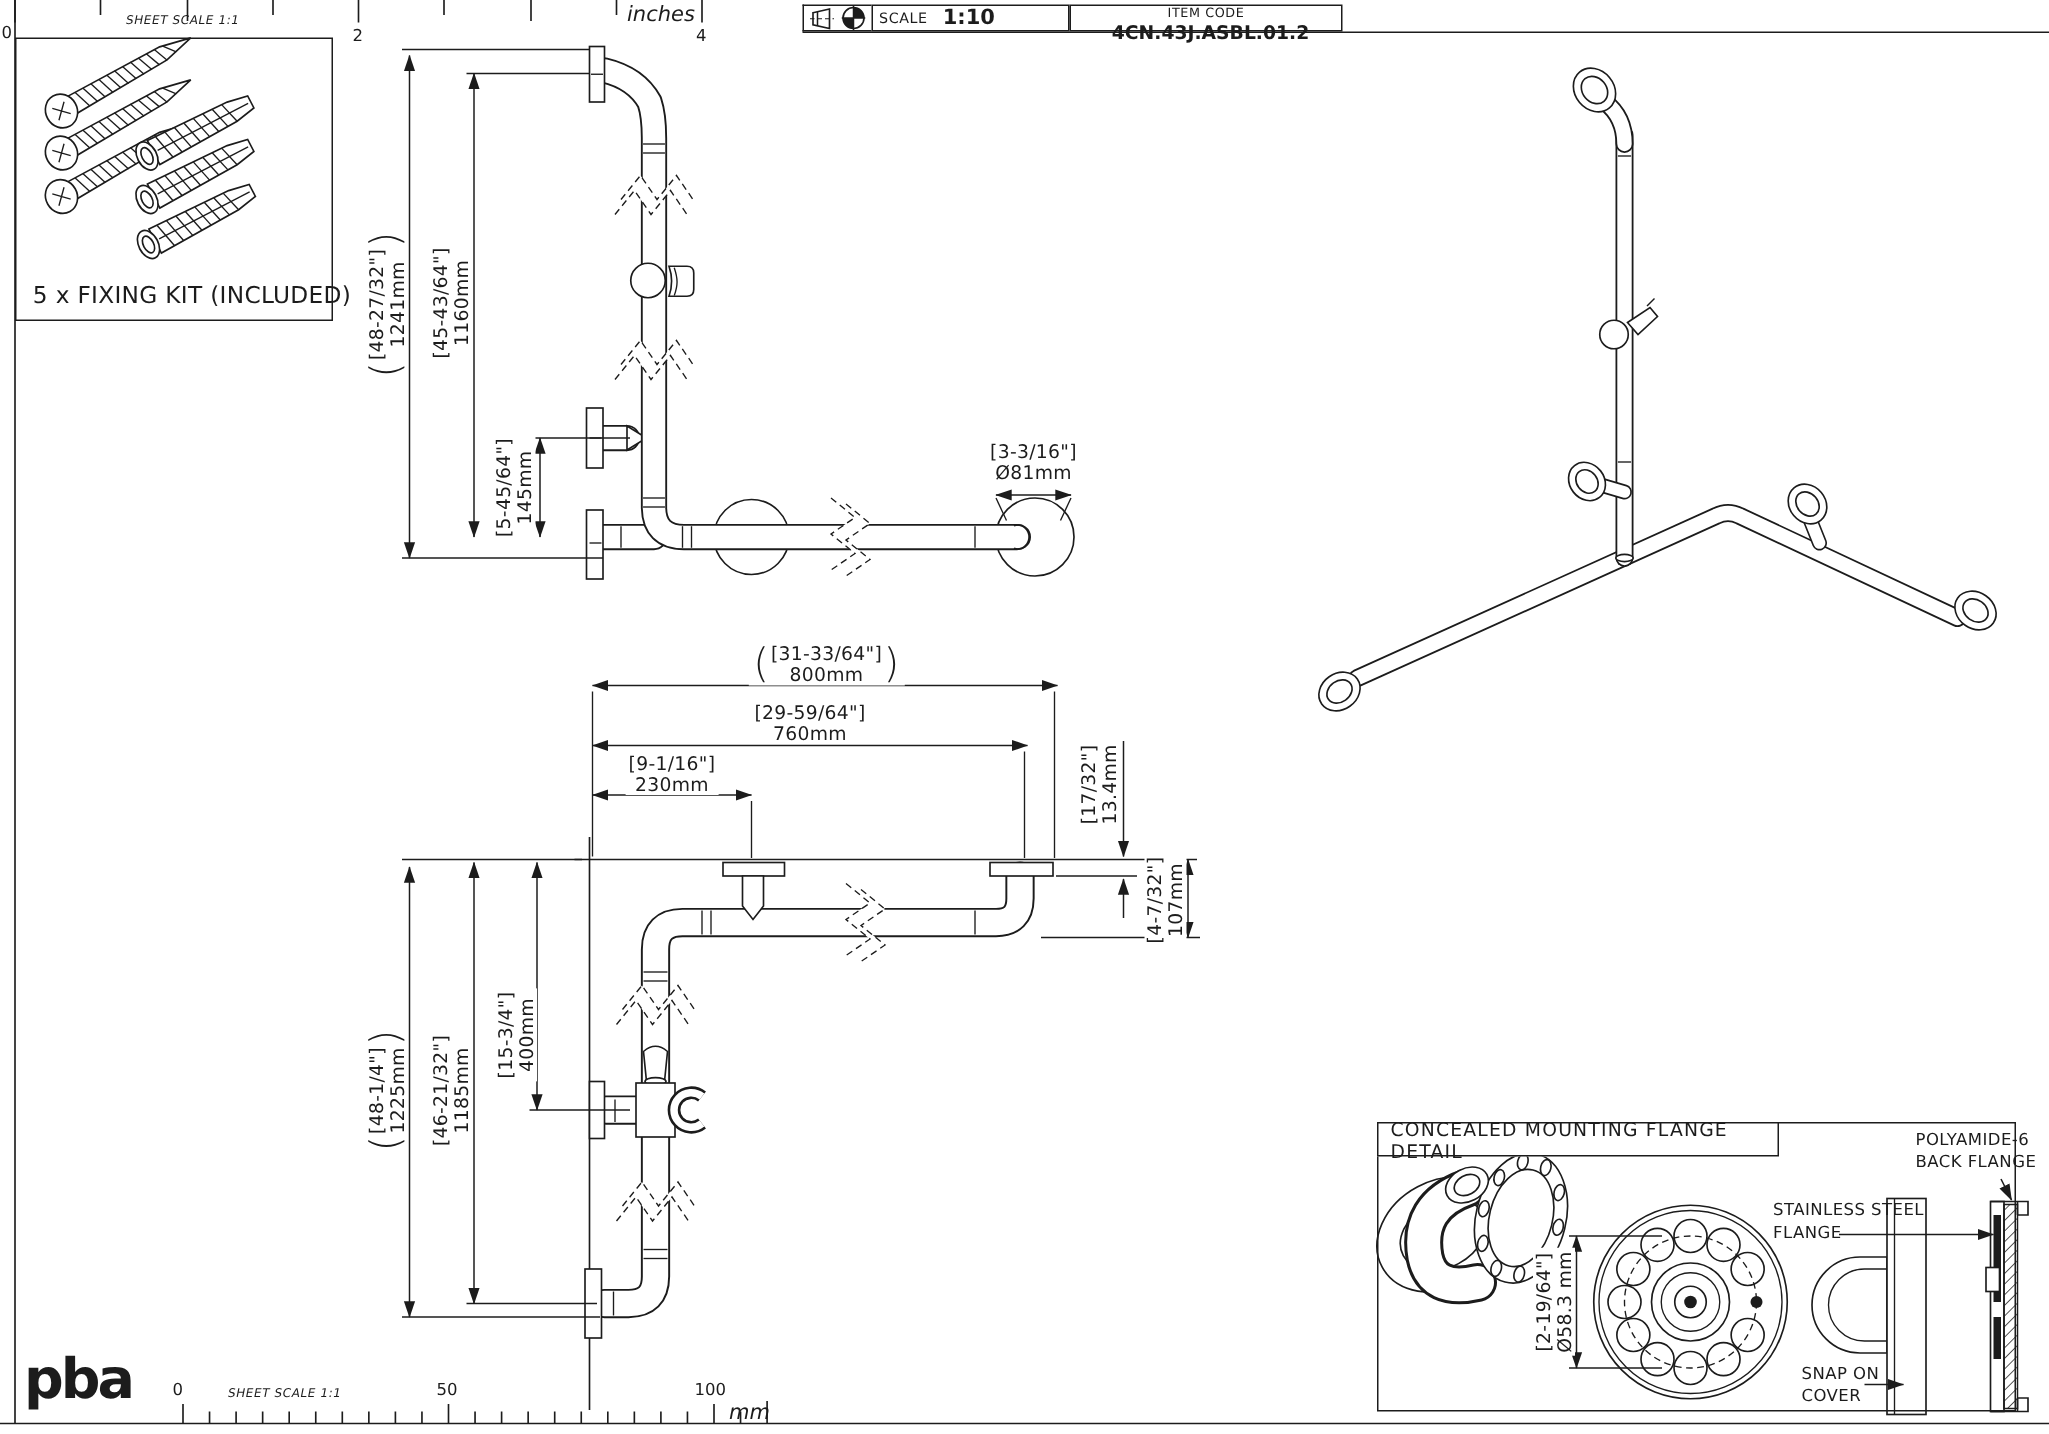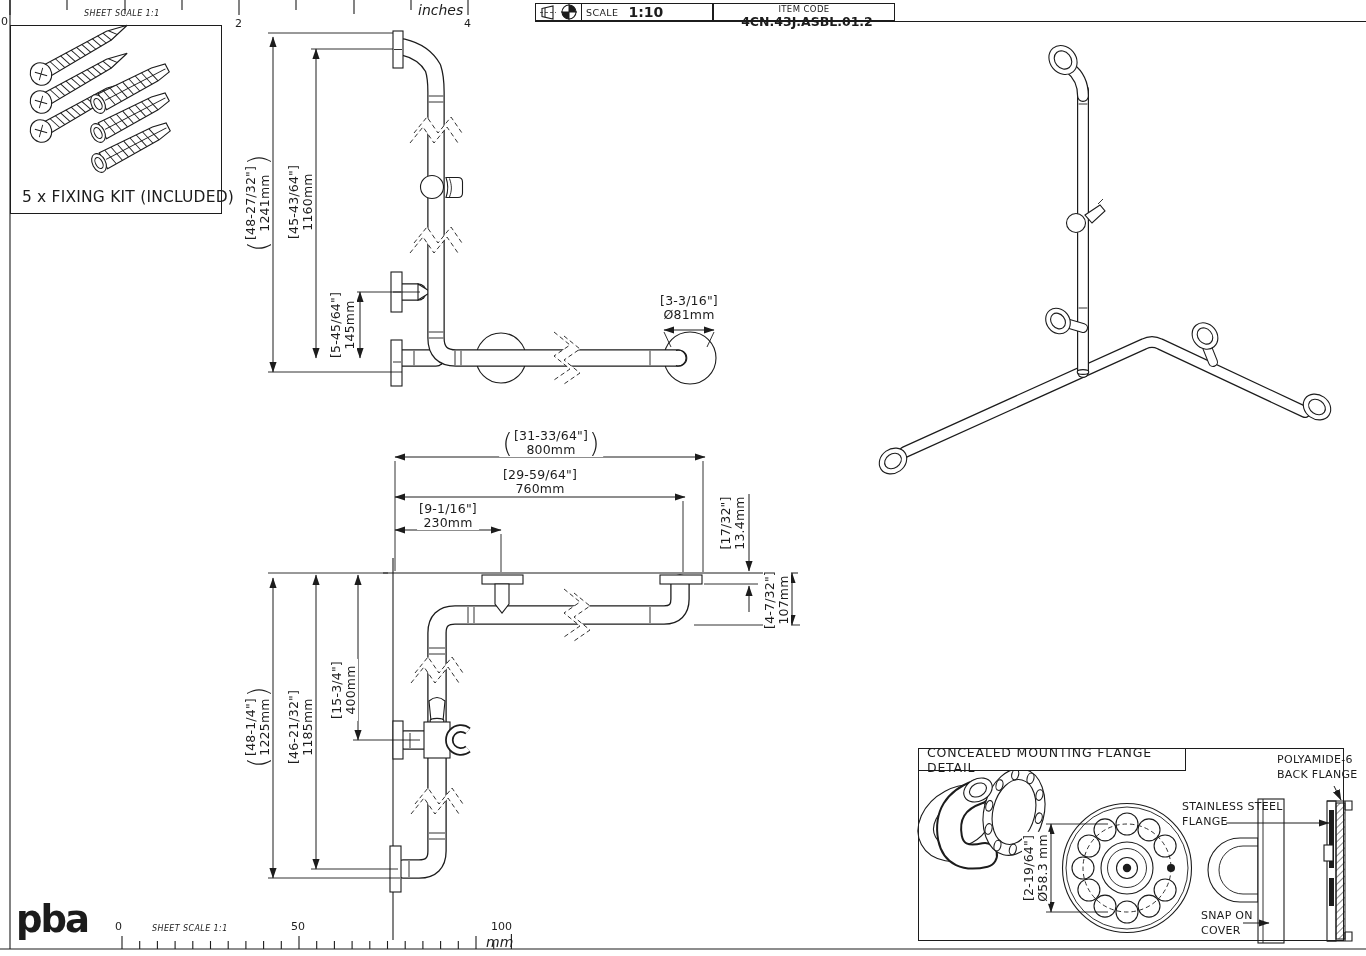--- a/index.html
+++ b/index.html
@@ -431,21 +431,21 @@
 
 <span class="txt rulnum" style="left:1px;top:15px;">0</span>
 <span class="txt note" style="left:84px;top:9px;">SHEET SCALE 1:1</span>
 <span class="txt rulnum" style="left:235px;top:17px;">2</span>
 <span class="txt rulnum" style="left:464px;top:17px;">4</span>
 <span class="txt unit" style="left:418px;top:2px;">inches</span>
 
 <span class="txt rulnum" style="left:115px;top:920px;">0</span>
 <span class="txt note" style="left:152px;top:924px;">SHEET SCALE 1:1</span>
 <span class="txt rulnum" style="left:291px;top:920px;text-align:right;">50</span>
-<span class="txt rulnum" style="left:463px;top:920px;margin-left:28px;">100</span>
+<span class="txt rulnum" style="left:463px;top:920px;">100</span>
 <span class="txt unit" style="left:486px;top:934px;">mm</span>
 <div id="pba">pba</div>
 
 <div id="kit-box"></div>
 <div id="kit-caption">5 x FIXING KIT (INCLUDED)</div>
 
 <div class="dim rot" style="left:258px;top:203px;">
   <span class="paren">(</span>
   <span class="col">
       <span>[48-27/32"]</span>

